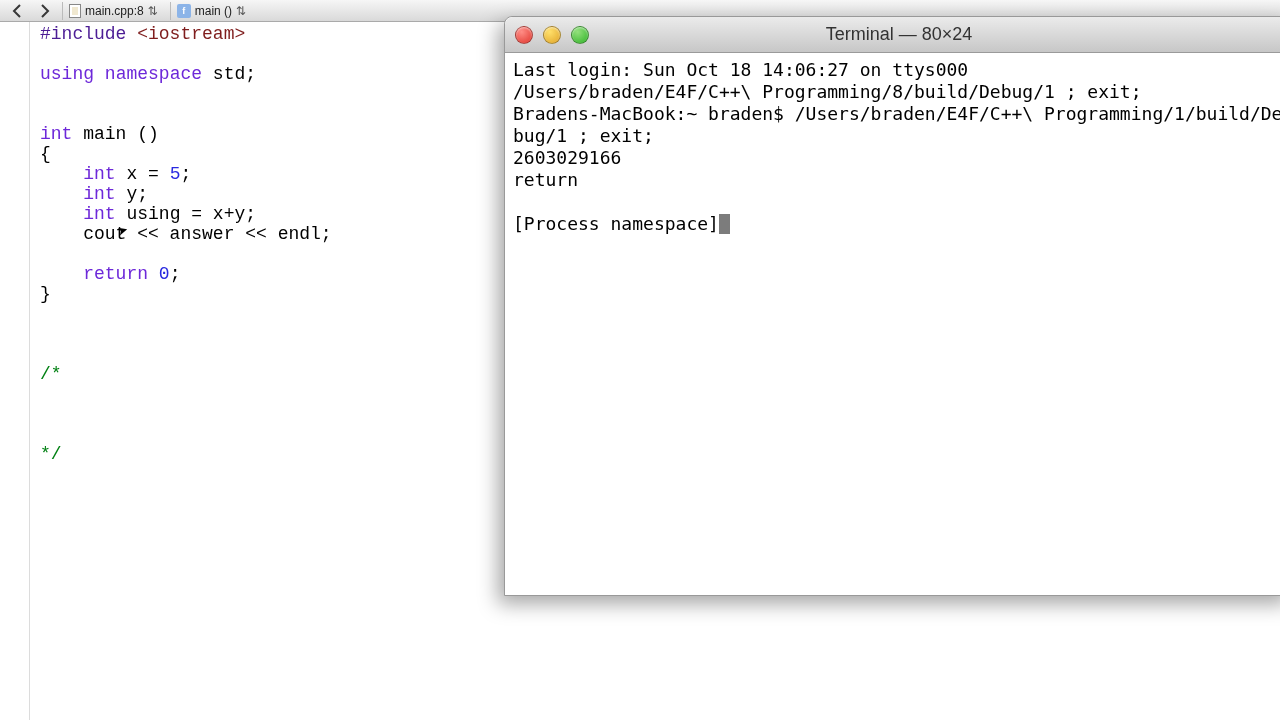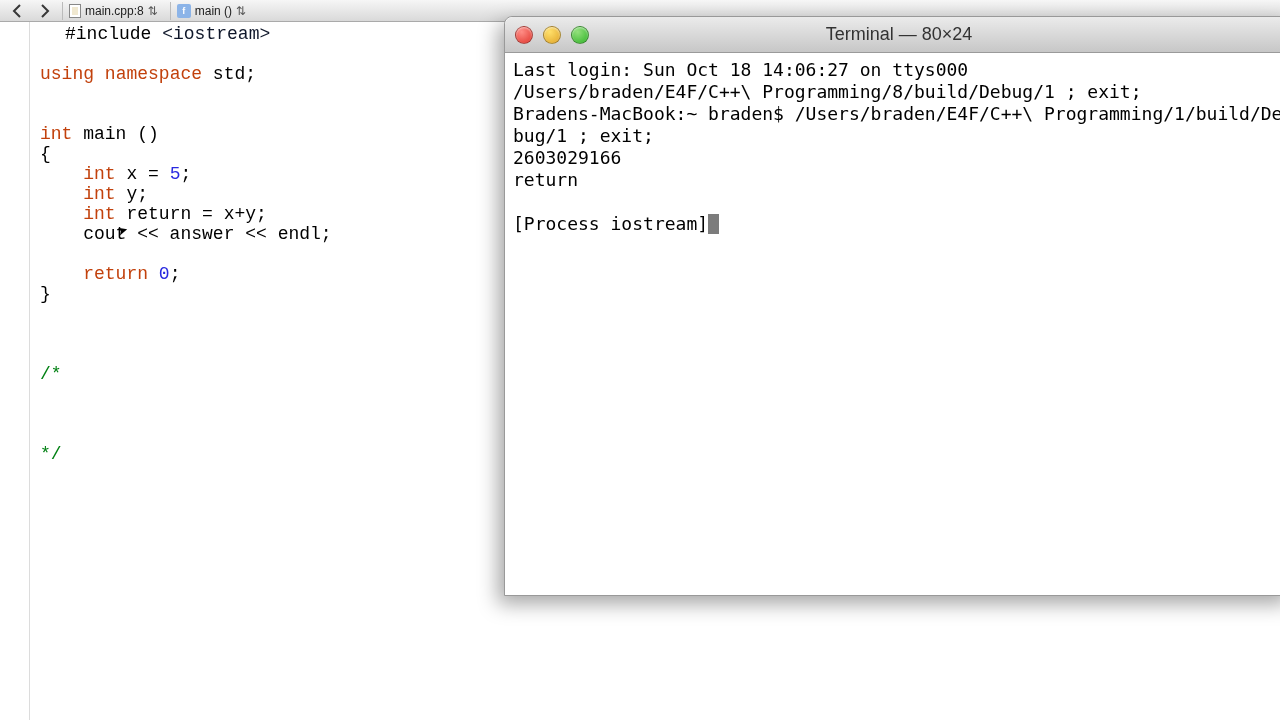--- a/index.html
+++ b/index.html
@@ -80,23 +80,23 @@
 }
 .editor {
   flex: 1;
   padding: 2px 0 0 10px;
   font-size: 18px;
   line-height: 20px;
   white-space: pre;
   color: #000;
   position: relative;
 }
-.kw { color: #c2410c; }    
-.pp { color: #000000; margin-left: 25px; }    
-.ang { color: #0f172a; }   
+.kw { color: #6d28d9; }    
+.pp { color: #4c1d95; }    
+.ang { color: #7f1d1d; }   
 .num { color: #2a2ae0; }   
 .cmt { color: #008012; }   
 .cursor-ptr {
   position: absolute;
   font-size: 18px;
   color: #000;
   pointer-events: none;
   transform: rotate(-15deg);
 }
 .terminal {
@@ -195,21 +195,21 @@
   <div class="gutter"></div>
   <div class="editor"><span class="pp">#include </span><span class="ang">&lt;iostream&gt;</span>
 
 <span class="kw">using</span> <span class="kw">namespace</span> <span>std;</span>
 
 
 <span class="kw">int</span><span> main ()</span>
 <span>{</span>
 <span>    </span><span class="kw">int</span><span> x = </span><span class="num">5</span><span>;</span>
 <span>    </span><span class="kw">int</span><span> y;</span>
-<span>    </span><span class="kw">int</span><span> return = x+y;</span>
+<span>    </span><span class="kw">int</span><span> using = x+y;</span>
 <span>    cout &lt;&lt; answer &lt;&lt; endl;</span>
 
 <span>    </span><span class="kw">return</span><span> </span><span class="num">0</span><span>;</span>
 <span>}</span>
 
 
 
 <span class="cmt">/*</span>
 
 
@@ -227,14 +227,14 @@
       <span class="tr-zoom"></span>
     </div>
     <div class="term-title-text">Terminal — 80×24</div>
   </div>
   <div class="term-body"><span>Last login: Sun Oct 18 14:06:27 on ttys000</span>
 <span>/Users/braden/E4F/C++\ Programming/8/build/Debug/1 ; exit;</span>
 <span>Bradens-MacBook:~ braden$ /Users/braden/E4F/C++\ Programming/1/build/Debug/1 ; exit;</span>
 <span>2603029166</span>
 <span>return</span>
 <span></span>
-<span>[Process iostream]</span><span class="term-cursor"></span></div>
+<span>[Process namespace]</span><span class="term-cursor"></span></div>
 </div>
 
 </body></html>

